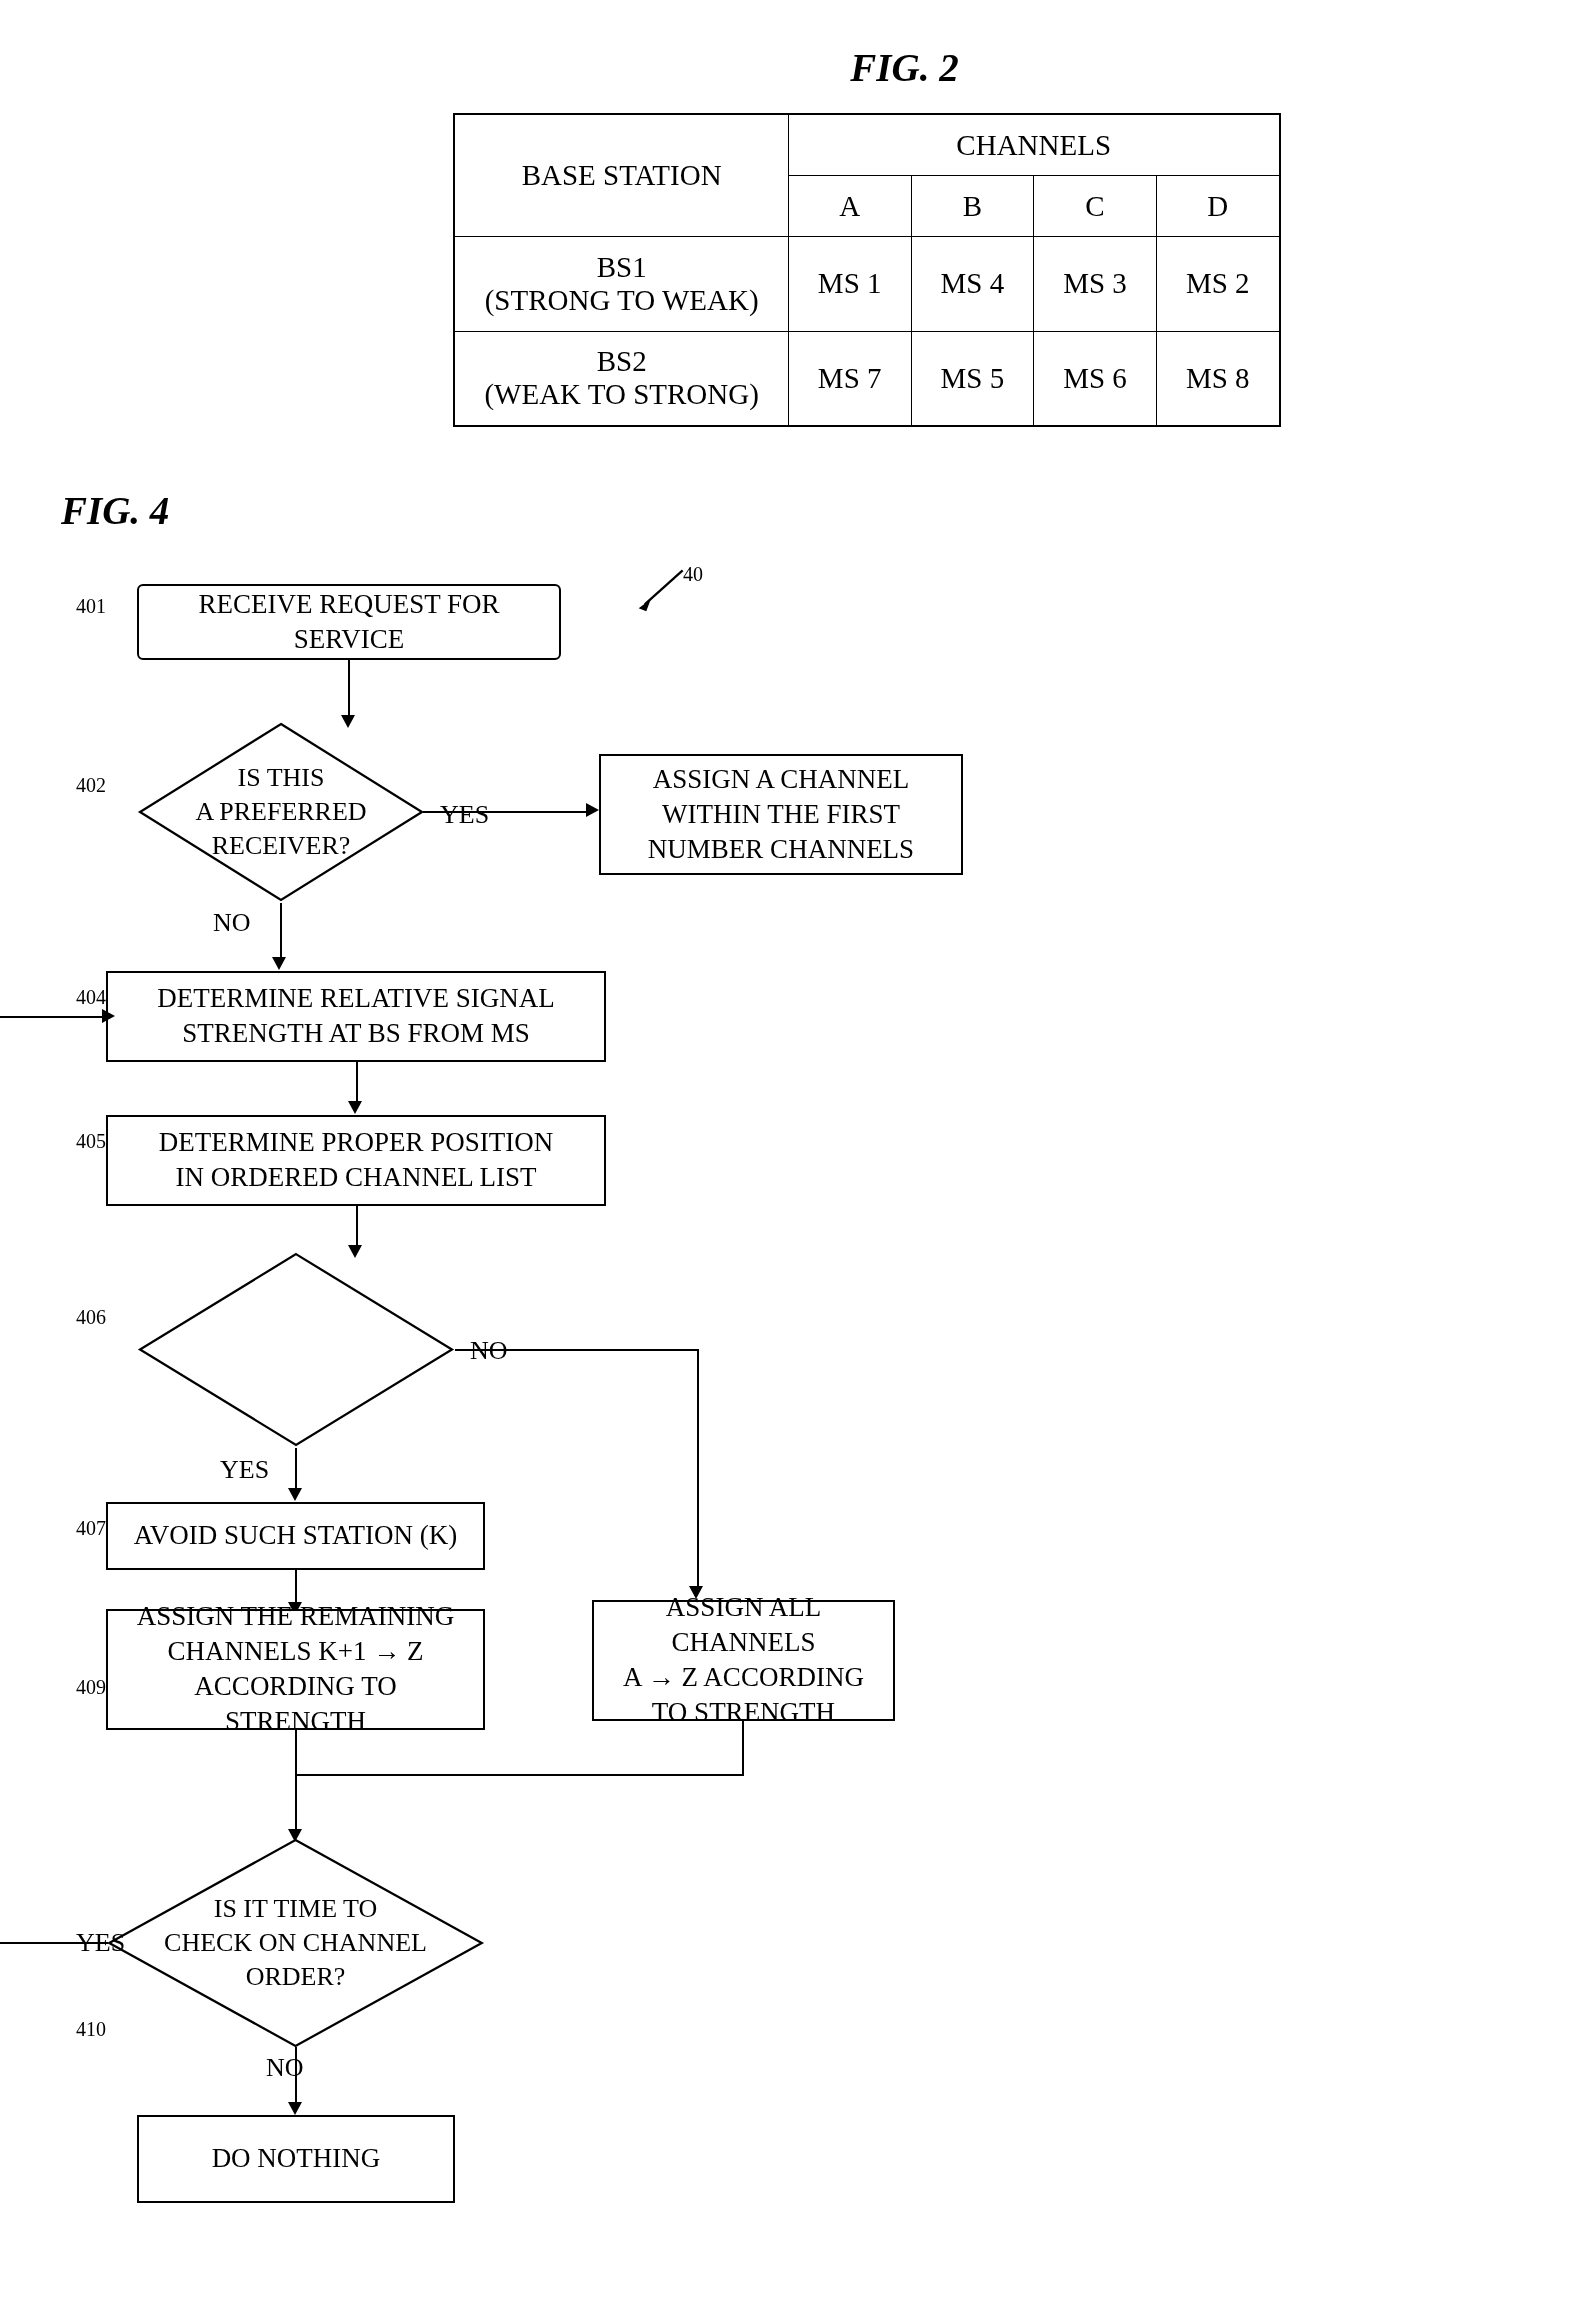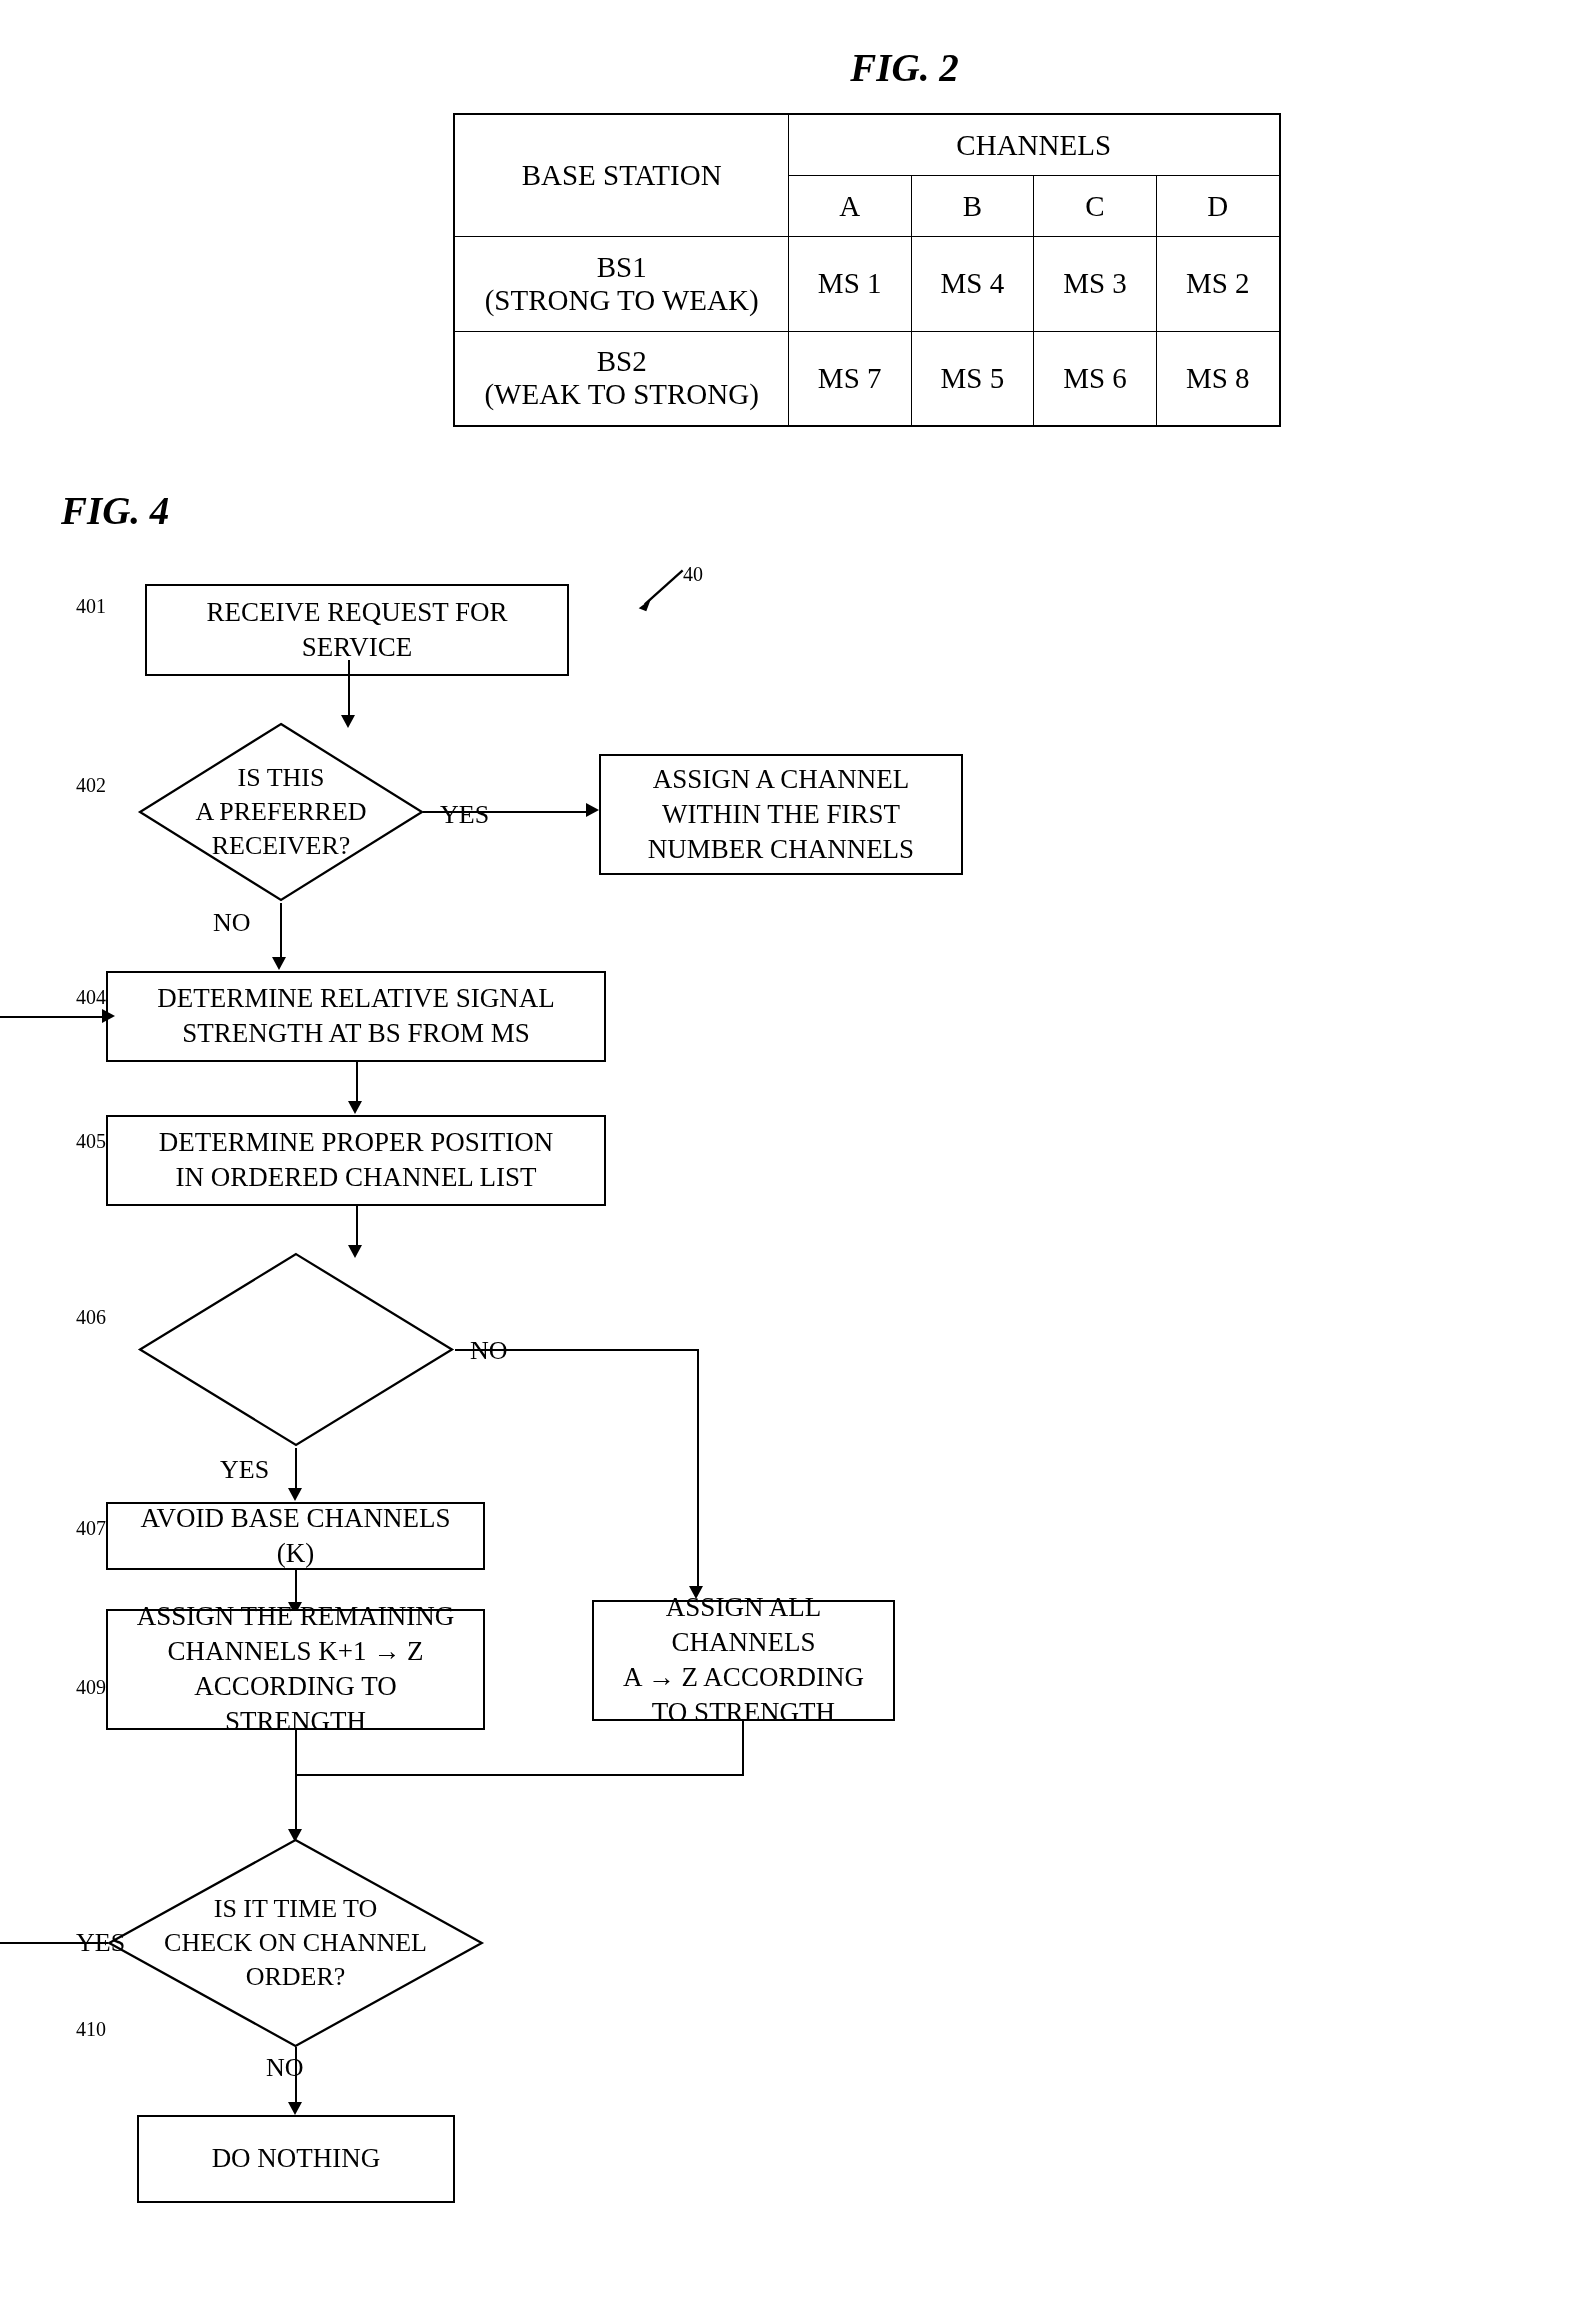--- a/index.html
+++ b/index.html
@@ -198,21 +198,21 @@
   <div class="flowchart">
 
     <div class="ref-label" style="left:622px; top:15px;">40</div>
 
     <svg style="position:absolute; left:561px; top:7.6px; width:91px; height:61px;" viewBox="0 0 120 80" width="91" height="61">
       <line x1="80" y1="20" x2="30" y2="65" stroke="#000" stroke-width="3"></line>
       <polygon points="22,70 38,58 32,74" fill="#000"></polygon>
     </svg>
 
     <div class="ref-label" style="left:15px; top:47px;">401</div>
-    <div class="fc-box" style="left:84px; top:36px; width:424px; height:92px;">
+    <div class="fc-box" style="left:76px; top:36px; width:424px; height:76px;border-radius:6px;">
       <span>RECEIVE REQUEST FOR SERVICE</span>
     </div>
 
     <div class="arrow-line arrow-v" style="left:287px; top:112px; height:61px;"></div>
     <div class="arrowhead-down" style="left:280px; top:167px;"></div>
 
     <div class="ref-label" style="left:15px; top:226px;">402</div>
     <div class="fc-diamond" style="left:76px; top:173px; width:288px; height:182px;">
       <svg width="288" height="182" style="position:absolute; top:0; left:0;" viewBox="0 0 380 240">
         <polygon points="190,4 376,120 190,236 4,120" fill="#fff" stroke="#000" stroke-width="3"></polygon>
@@ -261,21 +261,21 @@
 
     <div class="arrow-line arrow-v" style="left:636px; top:801px; height:243px;"></div>
     <div class="arrowhead-down" style="left:628px; top:1038px;"></div>
 
     <div class="label" style="left:159px; top:907px;">YES</div>
     <div class="arrow-line arrow-v" style="left:234px; top:900px; height:45px;"></div>
     <div class="arrowhead-down" style="left:227px; top:940px;"></div>
 
     <div class="ref-label" style="left:15px; top:969px;">407</div>
     <div class="fc-box" style="left:45px; top:954px; width:379px; height:68px;">
-      <span>AVOID BASE CHANNELS (K)</span>
+      <span>AVOID SUCH STATION (K)</span>
     </div>
 
     <div class="arrow-line arrow-v" style="left:234px; top:1022px; height:38px;"></div>
     <div class="arrowhead-down" style="left:227px; top:1054px;"></div>
 
     <div class="ref-label" style="left:15px; top:1128px;">409</div>
     <div class="fc-box" style="left:45px; top:1061px; width:379px; height:121px;">
       <span>ASSIGN THE REMAINING<br>CHANNELS K+1 → Z<br>ACCORDING TO STRENGTH</span>
     </div>
 

